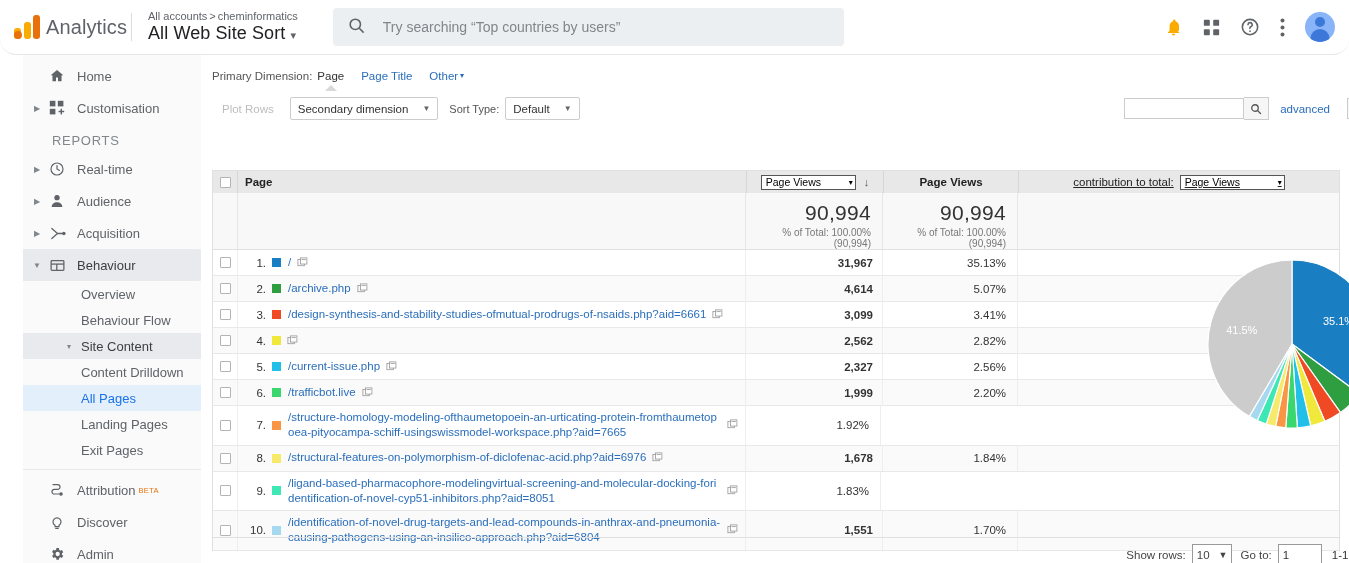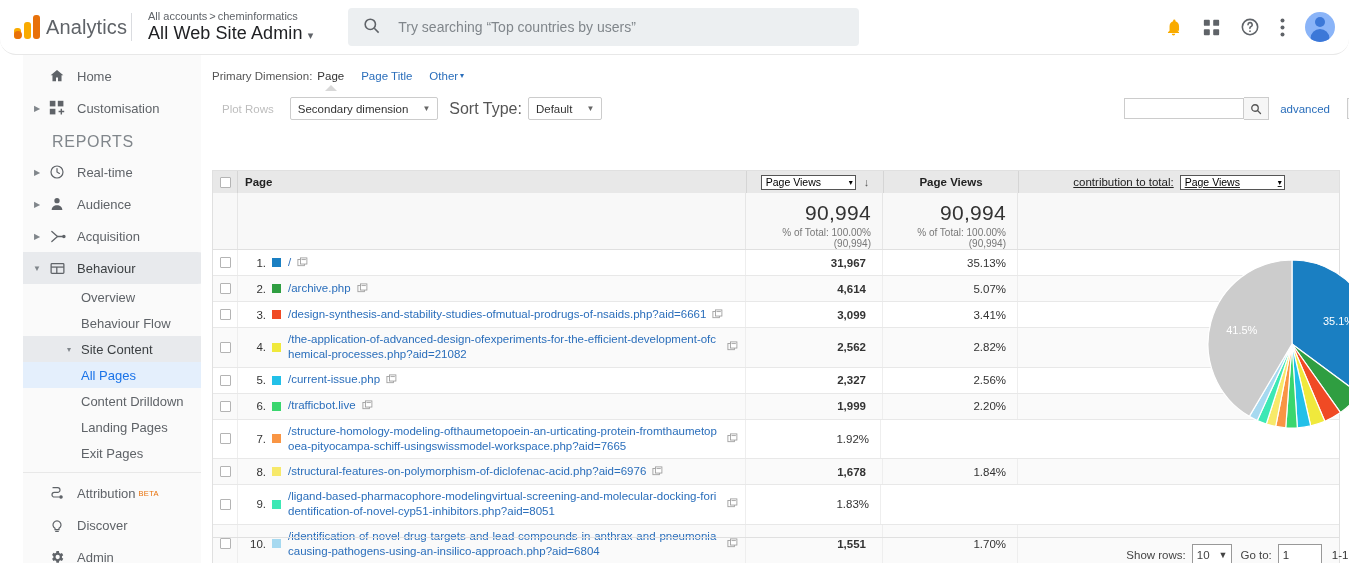--- a/index.html
+++ b/index.html
@@ -63,21 +63,21 @@
     border-radius:0 16px 16px 0; margin-right:10px; padding-left:8px;
   }
   .nav-item .arrow{ width:12px; font-size:8px; color:#80868b; text-align:center; flex:0 0 12px;}
   .nav-item .navicon{ width:28px; display:flex; align-items:center; justify-content:center; flex:0 0 28px;}
   .nav-item .lbl{ margin-left:6px; }
   .nav-item.active{ background:#e8eaed; color:#3c4043; }
   .nav-item.sub{ padding-left:58px; height:26px; font-size:13px;}
   .nav-item.sub.sel{ background:#e4effc; color:#1a73e8; border-radius:0 16px 16px 0;}
   .nav-item.sub2{ padding-left:40px; height:26px; }
   .nav-item.sub2 .arrow{ width:11px; }
-  .section-lbl{ font-size:16px; letter-spacing:.7px; color:#80868b; padding:9px 0 5px 29px; }
+  .section-lbl{ font-size:13px; letter-spacing:.7px; color:#80868b; padding:9px 0 5px 29px; }
   .nav-sep{ height:1px; background:#e8e8e8; margin:6px 0 4px 0; }
   .beta{ font-size:7.5px; color:#e8710a; vertical-align:super; margin-left:3px; letter-spacing:.3px;}
 
   
   .main{ position:absolute; left:201px; top:55px; width:1148px; height:508px; background:#fff; }
   .content{ position:absolute; left:11px; top:4px; width:1240px; height:485px; }
 
   .primdim{ height:24px; display:flex; align-items:center; padding-top:9px; font-size:11.5px;}
   .primdim .k{ color:#555; }
   .primdim .v{ color:#333; margin-left:5px; position:relative; }
@@ -92,21 +92,21 @@
   .ctrlrow{ margin-top:10px; height:31px; display:flex; align-items:center; position:relative;}
   .btn-flat{
     height:23px; padding:0 9px; border:1px solid transparent; color:#bdbdbd;
     font-size:11.5px; display:flex; align-items:center; background:transparent;
   }
   .selbox{
     height:23px; border:1px solid #ccc; background:#fff; font-size:11.5px; color:#333;
     display:flex; align-items:center; padding:0 7px; cursor:pointer; border-radius:2px;
   }
   .selbox .cv{ font-size:8px; color:#666; margin-left:14px;}
-  .lbl-inline{ font-size:16px; color:#555; margin:0 6px 0 11px;text-align:right;}
+  .lbl-inline{ font-size:11px; color:#555; margin:0 6px 0 11px;text-align:right;}
   .rightctrls{ margin-left:auto; display:flex; align-items:center; }
   .findbox{ width:120px; height:21px; border:1px solid #ccc; background:#fff; }
   .findbtn{ width:25px; height:23px; border:1px solid #ccc; border-left:0; background:#f6f6f6;
             display:flex; align-items:center; justify-content:center; cursor:pointer;}
   .advlink{ color:#2a6ebb; font-size:11.5px; margin-left:11px; text-decoration:none; cursor:pointer;}
   .viewtabs{ margin-left:17px; display:flex; }
   .vtab{ width:21px; height:21px; border:1px solid #ccc; border-left-width:0; background:#f7f7f7;
          display:flex; align-items:center; justify-content:center; cursor:pointer;}
   .vtab:first-child{ border-left-width:1px; }
   .vtab.on{ background:#e4e4e4; }
@@ -135,21 +135,21 @@
 
   .rows{ }
   .row{ display:flex; border-bottom:1px solid #e8e8e8; background:#fff; min-height:26px;}
   .row.alt{ background:#fafafa;}
   .r-chk{ flex:0 0 25px; display:flex; align-items:center; justify-content:center; border-right:1px solid #eee;}
   .r-page{ flex:0 0 508px; display:flex; align-items:center; border-right:1px solid #eee; padding:4px 0 4px 0;}
   .r-idx{ width:34px; text-align:right; font-size:11.5px; color:#333; padding-right:6px; flex:0 0 34px;}
   .swatch{ width:9px; height:9px; flex:0 0 9px; }
   .r-link{ color:#2a6ebb; font-size:11.5px; text-decoration:none; margin-left:7px; line-height:1.33; word-break:break-all; cursor:pointer;}
   .r-ext{ flex:0 0 24px; display:flex; align-items:center; justify-content:center; }
-  .r-num{ flex:0 0 137px; text-align:right; font-size:11.5px; color:#333; font-weight:bold; padding-right:16px;
+  .r-num{ flex:0 0 137px; text-align:right; font-size:11.5px; color:#333; font-weight:bold; padding-right:9px;
           display:flex; align-items:center; justify-content:flex-end; border-right:1px solid #eee;}
   .r-pct{ flex:0 0 135px; text-align:right; font-size:11.5px; color:#333; padding-right:11px;
           display:flex; align-items:center; justify-content:flex-end; border-right:1px solid #eee;}
   .r-rest{ flex:1; }
 
   .chk{ width:11px; height:11px; border:1px solid #b4b4b4; background:#fff; border-radius:1px; cursor:pointer;}
 
   
   .piepanel{
     position:absolute; right:0; top:133px; width:320px; height:303px;
@@ -183,21 +183,21 @@
         <i class="dot"></i>
     </div>
     <span class="brand-name">Analytics</span>
   </div>
   <div class="vdiv"></div>
   <div class="acct">
     <div class="crumb">
       <span>All accounts</span><span class="sep">&gt;</span><span>cheminformatics</span>
     </div>
     <div class="view">
-      <span>All Web Site Admin</span>
+      <span>All Web Site Sort</span>
       <span class="caret">▾</span>
     </div>
   </div>
   <div class="searchwrap">
     <span>
       <svg width="19" height="19" viewBox="0 0 24 24" fill="none" stroke="#5f6368" stroke-width="2">
           <circle cx="10.5" cy="10.5" r="6.5"></circle>
           <line x1="15.5" y1="15.5" x2="21" y2="21"></line>
         </svg>
     </span>
@@ -313,25 +313,25 @@
   </div>
   <div class="nav-item sub">
     <span>Behaviour Flow</span>
   </div>
 
   <div class="nav-item sub2 active">
     <span class="arrow">▾</span>
     <span class="lbl">Site Content</span>
   </div>
 
+  <div class="nav-item sub">
+    <span>Content Drilldown</span>
+  </div>
   <div class="nav-item sub sel">
     <span>All Pages</span>
-  </div>
-  <div class="nav-item sub">
-    <span>Content Drilldown</span>
   </div>
   <div class="nav-item sub">
     <span>Landing Pages</span>
   </div>
   <div class="nav-item sub">
     <span>Exit Pages</span>
   </div>
 
   <div class="nav-sep"></div>
 
@@ -546,21 +546,20 @@
             <div class="r-pct">3.41%</div>
             <div class="r-rest"></div>
           </div>
           <div class="row alt">
             <div class="r-chk">
               <span class="chk"></span>
             </div>
             <div class="r-page">
               <span class="r-idx">4.</span>
               <span class="swatch" style="background: rgb(240, 233, 60);"></span>
-              <a class="r-link">/the-application-of-advanced-design-ofexperiments-for-the-efficient-development-ofchemical-processes.php?aid=21082</a>
               <span class="r-ext">
                 <svg width="12" height="12" viewBox="0 0 16 16" fill="none" stroke="#999" stroke-width="1.1">
                   <rect x="1.2" y="3.4" width="8.6" height="8.2"></rect>
                   <rect x="4.6" y="1.2" width="8.6" height="8.2" fill="#fff"></rect>
                   <line x1="6" y1="3.4" x2="11.8" y2="3.4"></line>
                 </svg>
               </span>
             </div>
             <div class="r-num">2,562</div>
             <div class="r-pct">2.82%</div>

